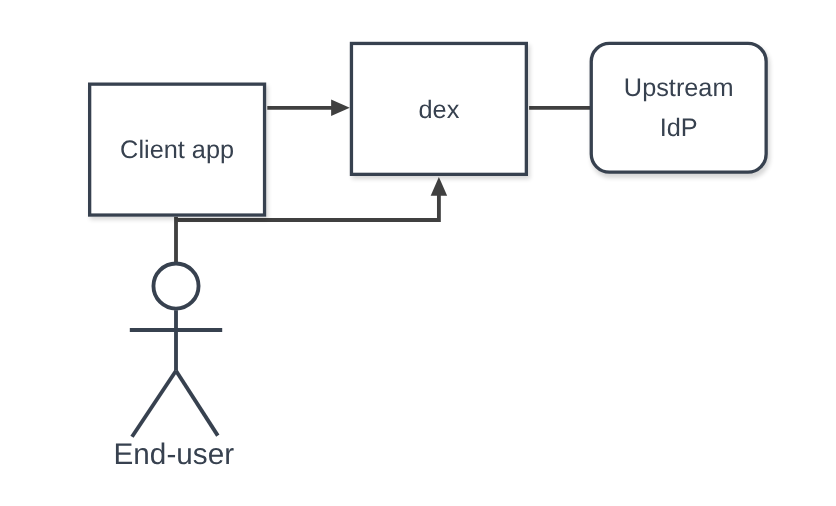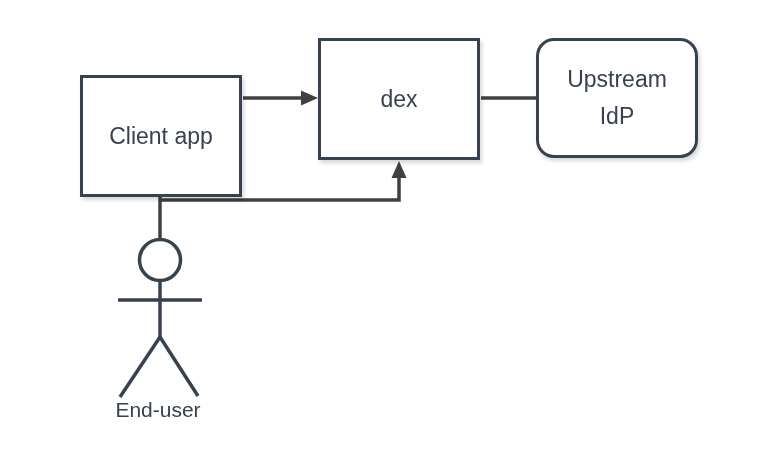--- a/index.html
+++ b/index.html
@@ -64,21 +64,21 @@
   .actor-head {
     fill: var(--node-fill, #ffffff);
   }
   .actor-label {
     position: absolute;
     left: 83px;
     top: 398px;
     width: 150px;
     text-align: center;
     color: var(--text, #37414F);
-    font-size: 21px;
+    font-size: 27px;
   }
 </style>
 </head>
 <body>
 
 <div class="canvas">
 
   <svg class="edge-layer" width="760" height="460" viewBox="0 0 760 460">
 
     <g>

